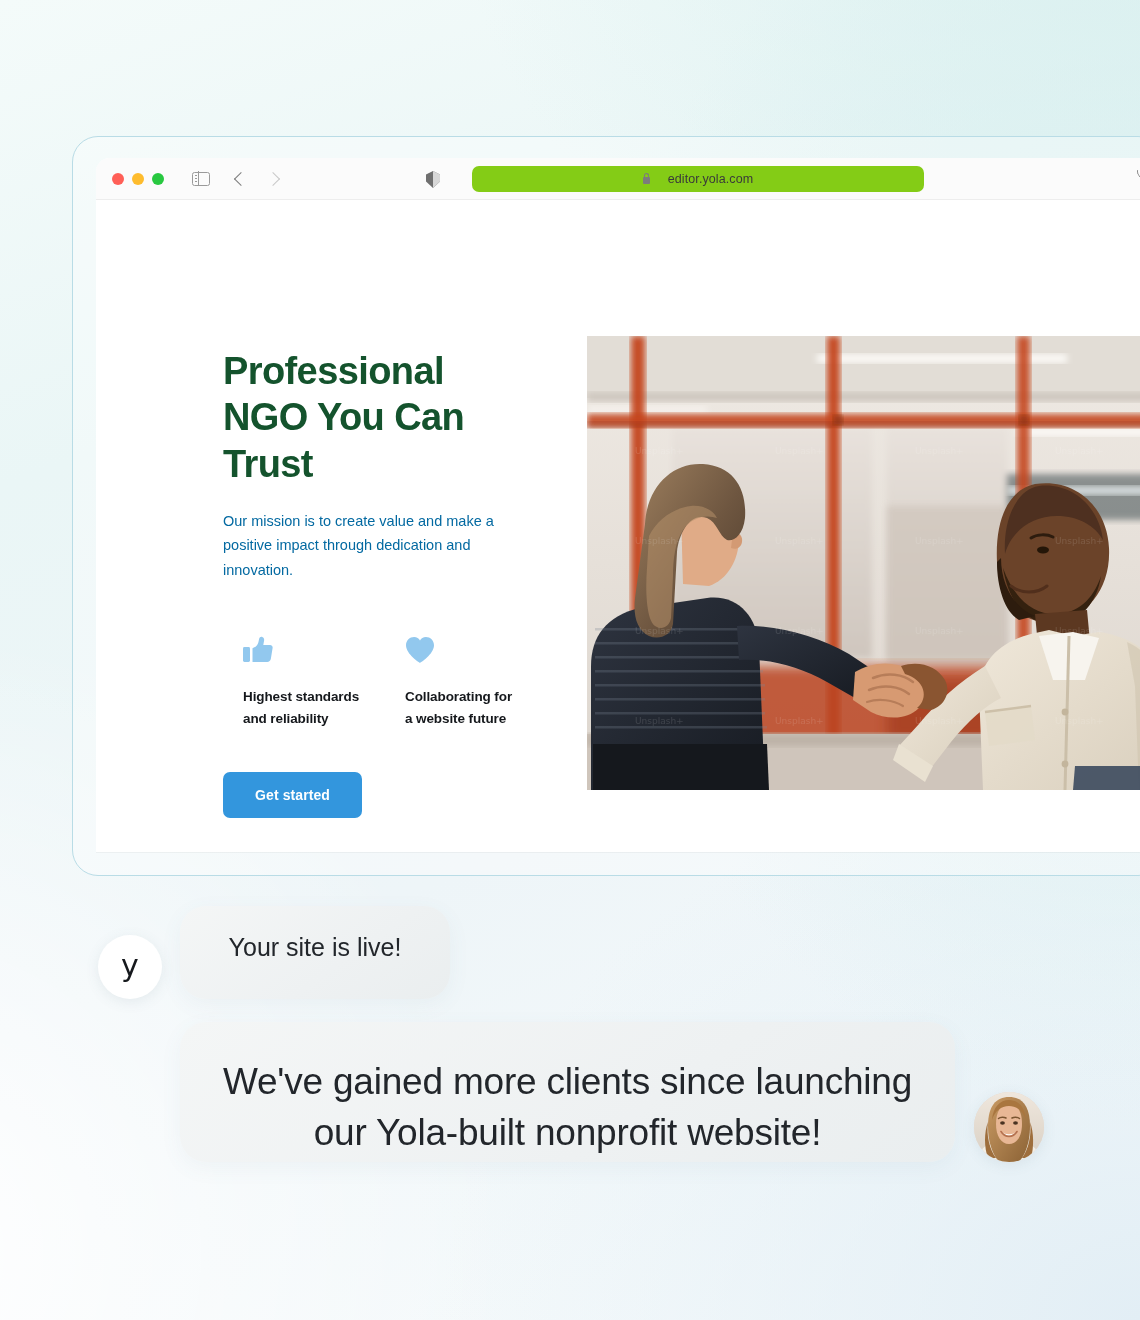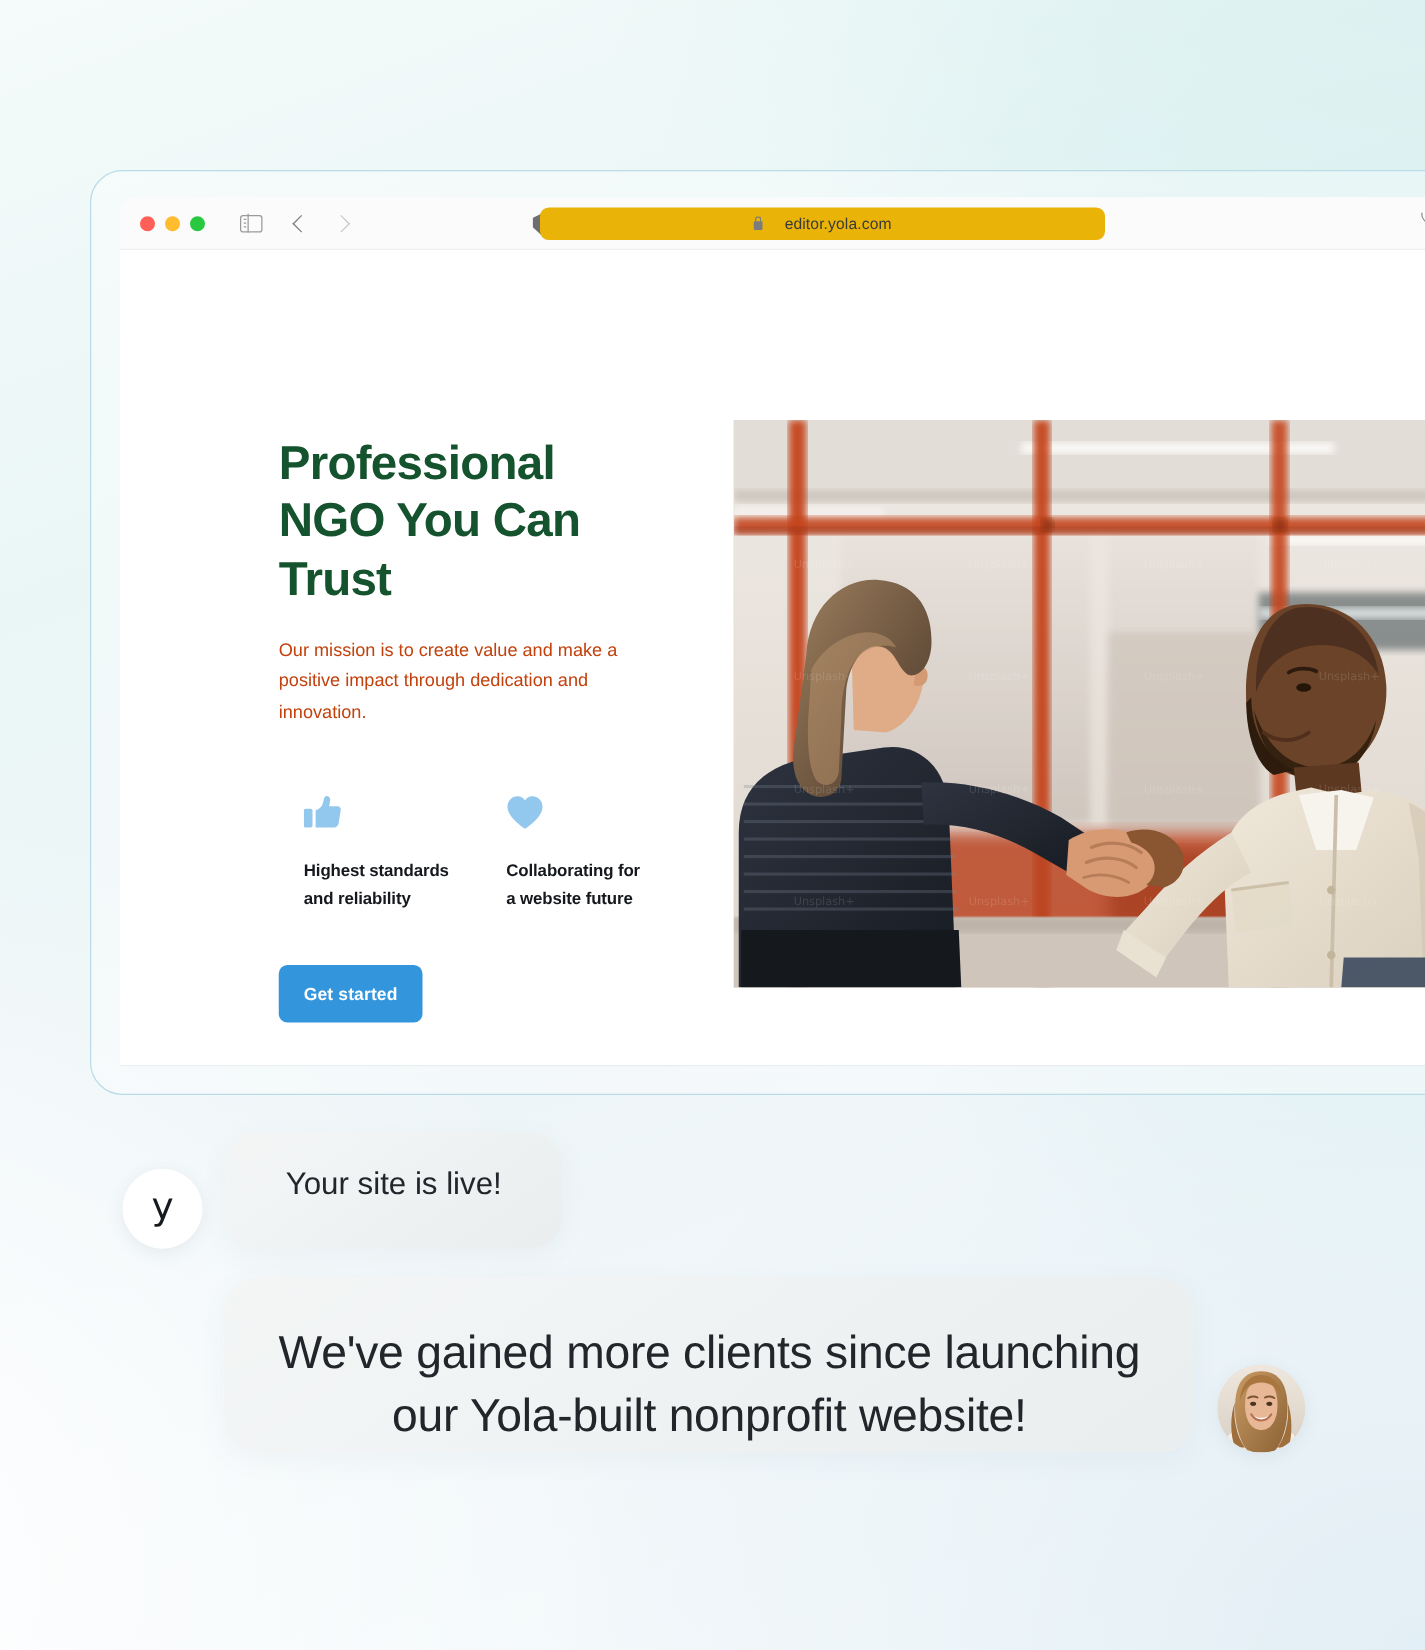--- a/index.html
+++ b/index.html
@@ -124,25 +124,25 @@
   }
   .shield-icon::after {
     content: "";
     position: absolute;
     left: 50%; top: 0; right: 0; bottom: 0;
     background: #d7d7d7;
   }
 
   .url-bar {
     position: absolute;
-    left: 336px;
+    left: 376px;
     top: 8px;
     width: 452px;
     height: 26px;
-    background: #eab308;
+    background: #84cc16;
     border-radius: 7px;
     display: flex;
     align-items: center;
     justify-content: center;
     gap: 18px;
   }
   .lock-icon {
     width: 7px; height: 7px;
     background: #7c7c7c;
     border-radius: 1px;
@@ -205,21 +205,21 @@
     font-weight: 700;
     color: #14532d;
     letter-spacing: -0.6px;
     margin: 0 0 22px 0;
     width: 250px;
   }
 
   .hero-sub {
     font-size: 14.5px;
     line-height: 1.68;
-    color: #c2410c;
+    color: #0369a1;
     margin: 0;
     width: 278px;
   }
 
   .features {
     display: flex;
     gap: 44px;
     margin-top: 54px;
     margin-left: 20px;
   }
@@ -240,21 +240,21 @@
   }
 
   .cta-button {
     margin-top: 42px;
     display: inline-block;
     background: #3396dd;
     color: #ffffff;
     font-size: 14px;
     font-weight: 700;
     letter-spacing: 0.1px;
-    padding: 15px 20px;
+    padding: 15px 32px;
     border: none;
     border-radius: 7px;
     cursor: pointer;
     font-family: "Liberation Sans", sans-serif;
   }
 
   
   .hero-photo {
     position: absolute;
     left: 491px;

